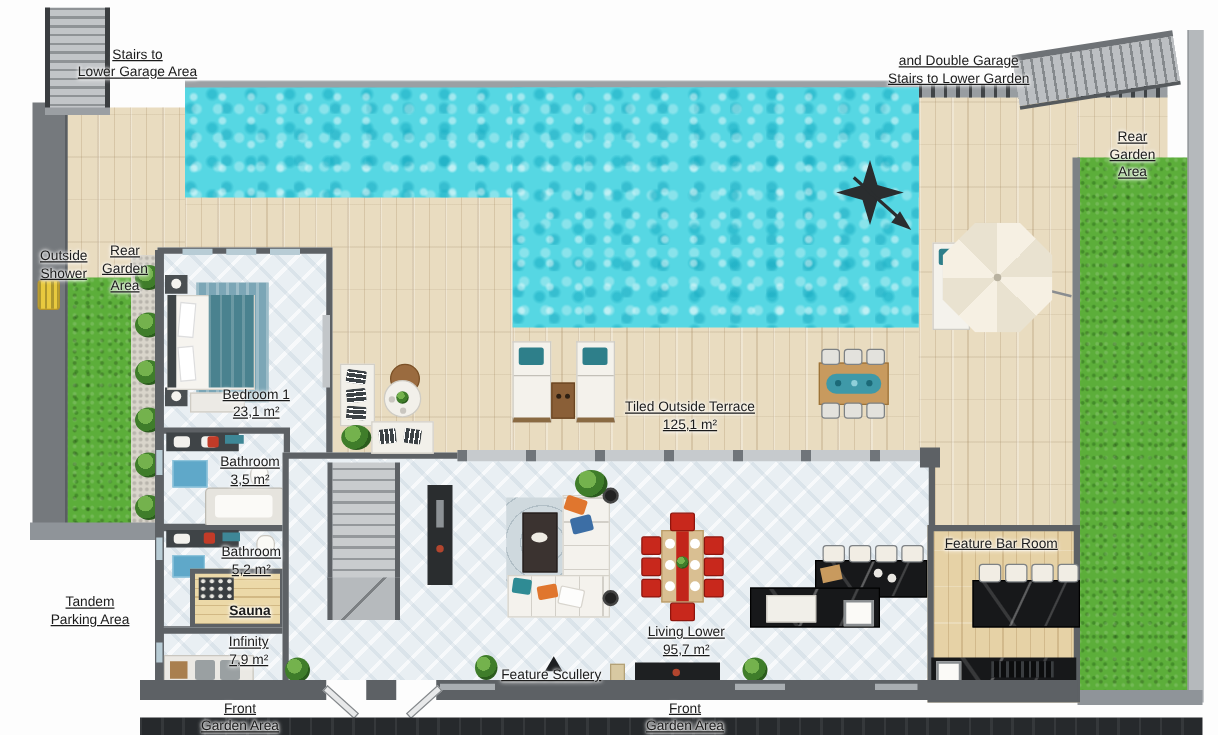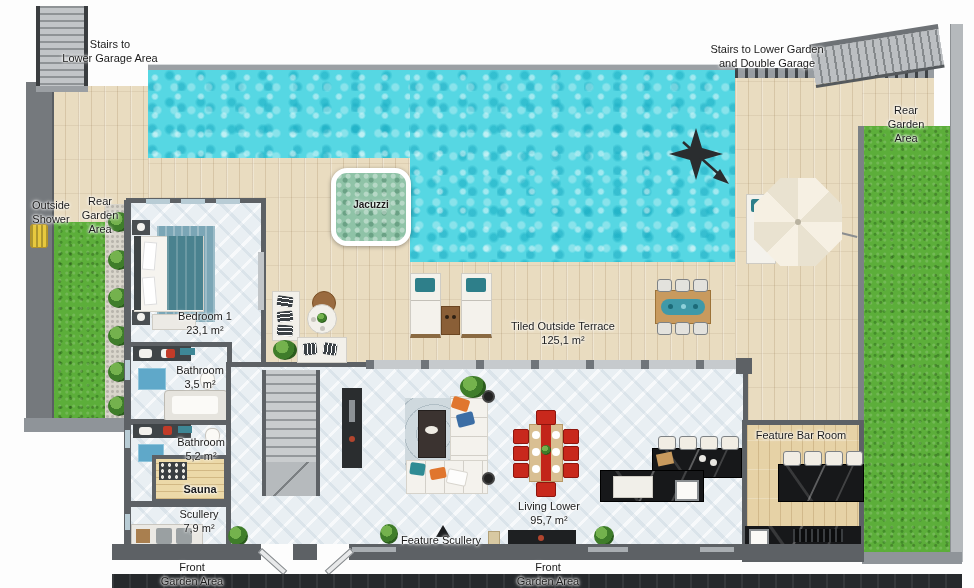--- a/index.html
+++ b/index.html
@@ -29,21 +29,21 @@
     repeating-linear-gradient(-45deg,rgba(255,255,255,.65) 0 3px,transparent 3px 16px);}
   .gravel{background-color:#d9d5cb;background-image:
     radial-gradient(circle,rgba(0,0,0,.15) 0 1px,transparent 2px);background-size:5px 5px;}
   .wall{background:#5d6165;}
   .lowall{background:#8f9499;}
   .marble{background-color:#17181a;background-image:
     linear-gradient(115deg,transparent 44%,rgba(255,255,255,.30) 45% 46%,transparent 47% 72%,rgba(255,255,255,.18) 73% 74%,transparent 75%),
     linear-gradient(55deg,transparent 28%,rgba(255,255,255,.14) 29% 31%,transparent 32%);}
   .room{box-sizing:border-box;border:5px solid #5d6165;}
   .lbl{position:absolute;font-size:11px;line-height:1.25;color:#1b1b1b;text-align:center;
-       text-shadow:0 0 2px #fff,0 0 3px #fff,0 0 4px #fff;}
+       text-shadow:0 0 2px #fff,0 0 3px #fff,0 0 4px #fff;text-decoration:underline;}
   .lbl.bold{font-weight:700;}
   .plant{border-radius:50%;background:radial-gradient(circle at 38% 35%,#74b24d 0 32%,#3f7d2a 33% 62%,#2b5c1d 63% 100%);}
   .pillow{position:absolute;border-radius:2px;}
   .stool{position:absolute;background:#f1ede4;border:1px solid #7e8285;border-radius:3px;}
   .chair-red{position:absolute;background:#c8281c;border:1px solid #8e150d;border-radius:2px;}
 </style>
 </head>
 <body>
 
 <div id="plan">
@@ -74,23 +74,20 @@
   <div class="abs" style="left:148px;top:64px;width:587px;height:8px;background:#9ba0a4;border-top:1px solid #d7dadc"></div>
   <div class="abs water" style="left:148px;top:70px;width:587px;height:88px"></div>
   <div class="abs water" style="left:410px;top:70px;width:325px;height:192px"></div>
 
   <svg class="abs" style="left:655px;top:128px" width="82" height="62" viewBox="0 0 82 62">
     <polygon points="41,0 47,20 68,26 47,32 41,52 35,32 14,26 35,20" fill="#2a2d2f"></polygon>
     <line x1="28" y1="14" x2="66" y2="48" stroke="#2a2d2f" stroke-width="2.5"></line>
     <polygon points="74,56 58,50 65,41" fill="#2a2d2f"></polygon>
   </svg>
 
-  <div class="abs" style="left:331px;top:168px;width:70px;height:68px;border-radius:16px;border:5px solid #fff;box-shadow:0 1px 4px rgba(0,0,0,.35);background-color:#8fc3a7;background-image:radial-gradient(circle at 35% 35%,rgba(255,255,255,.35) 0 2px,transparent 3px),radial-gradient(circle at 70% 65%,rgba(40,100,70,.35) 0 2px,transparent 3px);background-size:9px 9px,13px 11px">
-    <div class="lbl bold" style="left:0;top:26px;width:70px;font-size:10px">Jacuzzi</div>
-  </div>
 
   <div class="abs" style="left:36px;top:6px;width:44px;height:84px;background:repeating-linear-gradient(0deg,#c2c5c8 0 5px,#8f9396 5px 7px);border-left:4px solid #3a3d40;border-right:4px solid #3a3d40"></div>
   <div class="abs" style="left:36px;top:86px;width:52px;height:6px;background:#9b9fa3"></div>
 
   <div class="abs" style="left:812px;top:34px;width:130px;height:36px;transform:rotate(-9deg);background:repeating-linear-gradient(90deg,#bcbfc2 0 6px,#85898c 6px 8px);border-top:5px solid #6e7276;border-bottom:3px solid #55595c;background-clip:padding-box"></div>
 
   <div class="abs tile room" style="left:126px;top:198px;width:140px;height:172px"></div>
   <div class="abs" style="left:146px;top:199px;width:24px;height:5px;background:#b8ccd5"></div>
   <div class="abs" style="left:181px;top:199px;width:24px;height:5px;background:#b8ccd5"></div>
   <div class="abs" style="left:216px;top:199px;width:24px;height:5px;background:#b8ccd5"></div>
@@ -290,22 +287,22 @@
     <div class="abs" style="left:41px;top:41px;width:6px;height:6px;border-radius:50%;background:#b9b2a0"></div>
   </div>
 
   <div class="abs" style="left:30px;top:224px;width:16px;height:22px;border-radius:3px;background:#e8c93e;background-image:repeating-linear-gradient(90deg,rgba(0,0,0,.25) 0 2px,transparent 2px 5px);border:1px solid #b3922a"></div>
 
   <div class="lbl" style="left:40px;top:38px;width:140px">
     <div>Stairs to</div>
     <div>Lower Garage Area</div>
   </div>
   <div class="lbl" style="left:682px;top:43px;width:170px">
+    <div>and Double Garage</div>
     <div>Stairs to Lower Garden</div>
-    <div>and Double Garage</div>
   </div>
   <div class="lbl" style="left:876px;top:104px;width:60px">
     <div>Rear</div>
     <div>Garden Area</div>
   </div>
   <div class="lbl" style="left:25px;top:199px;width:52px">
     <div>Outside</div>
     <div>Shower</div>
   </div>
   <div class="lbl" style="left:72px;top:195px;width:56px">
@@ -321,24 +318,28 @@
     <div>3,5 m²</div>
   </div>
   <div class="lbl" style="left:165px;top:436px;width:72px">
     <div>Bathroom</div>
     <div>5,2 m²</div>
   </div>
   <div class="lbl bold" style="left:164px;top:483px;width:72px">
     <div>Sauna</div>
   </div>
   <div class="lbl" style="left:163px;top:508px;width:72px">
-    <div>Scullery</div>
+    <div>Infinity</div>
     <div>7,9 m²</div>
   </div>
-  <div class="lbl" style="left:503px;top:320px;width:120px">
+  <div class="lbl" style="left:26px;top:476px;width:92px">
+    <div>Tandem</div>
+    <div>Parking Area</div>
+  </div>
+  <div class="lbl" style="left:492px;top:320px;width:120px">
     <div>Tiled Outside Terrace</div>
     <div>125,1 m²</div>
   </div>
   <div class="lbl" style="left:489px;top:500px;width:120px">
     <div>Living Lower</div>
     <div>95,7 m²</div>
   </div>
   <div class="lbl" style="left:381px;top:534px;width:120px">
     <div>Feature Scullery</div>
   </div>

